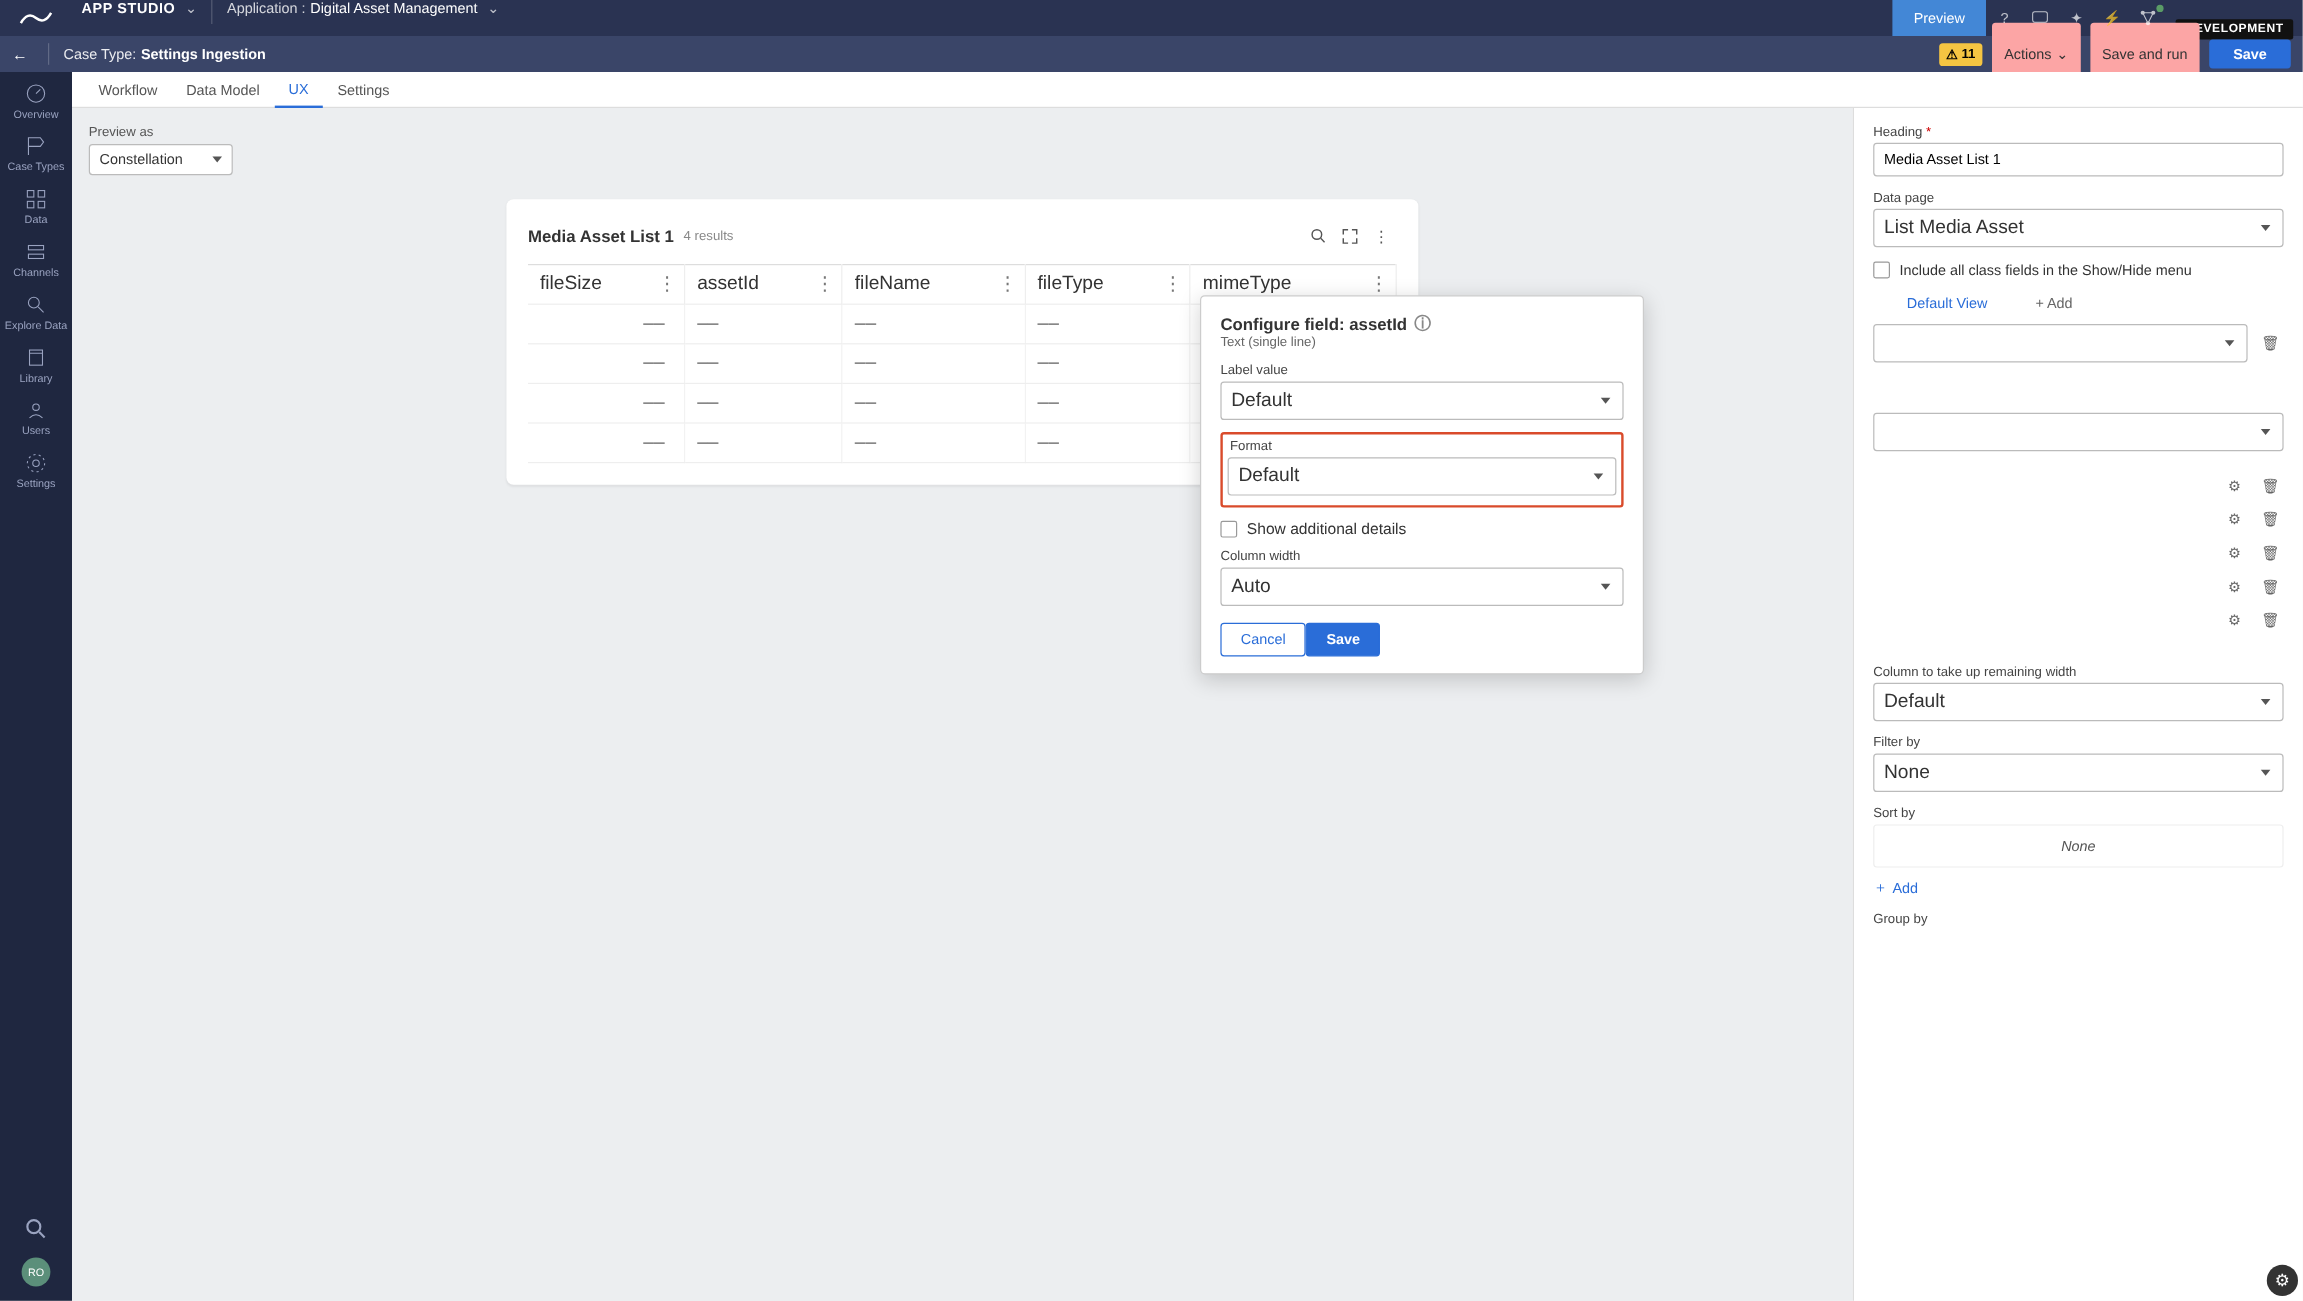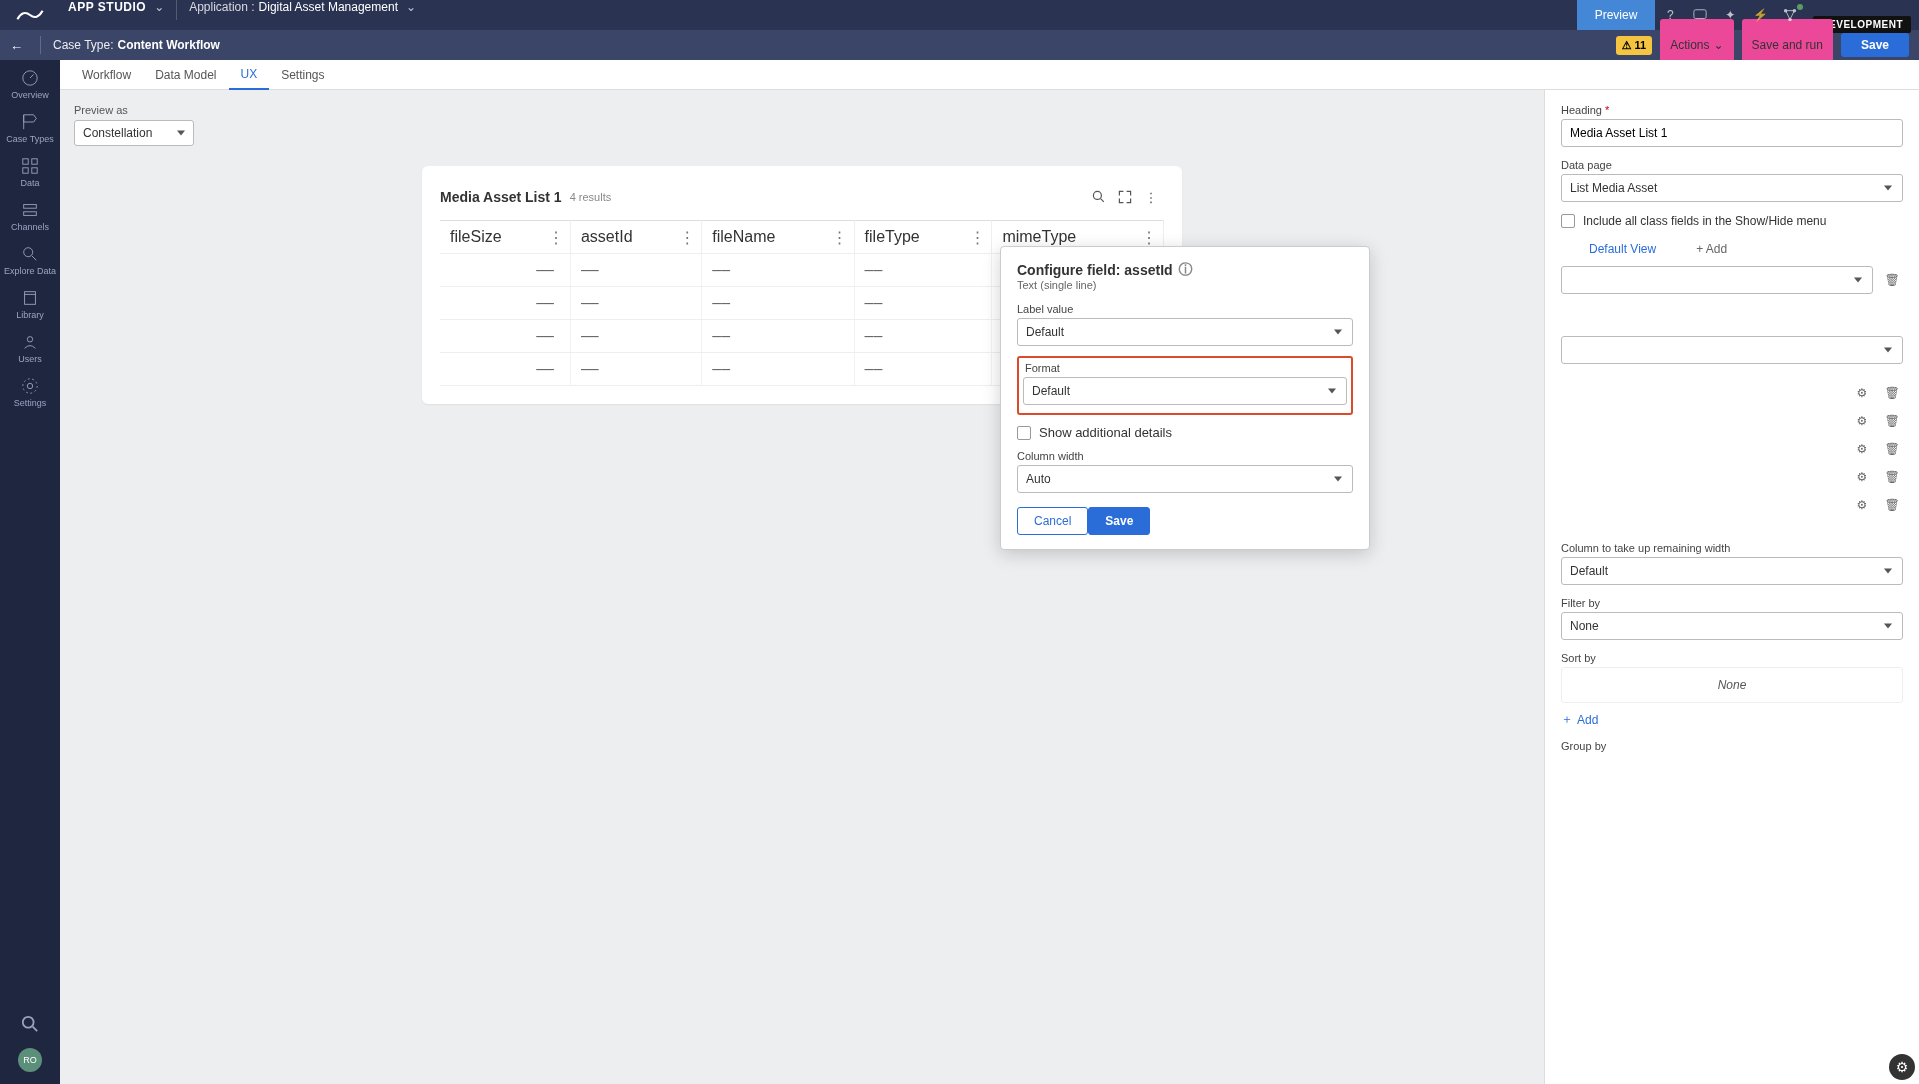--- a/index.html
+++ b/index.html
@@ -19,21 +19,21 @@
 .topbar .icon-btn { width: 30px; height: 30px; display: flex; align-items: center; justify-content: center; opacity: 0.7; cursor: pointer; }
 .topbar .env-badge { background: #111; padding: 3px 8px; margin: 16px 8px; font-size: 10px; font-weight: 600; letter-spacing: 0.5px; border-radius: 2px; }
 
 
 .secondbar { height: 30px; background: #3a4568; display: flex; align-items: center; color: #fff; padding: 0 10px; }
 .secondbar .back { width: 24px; cursor: pointer; }
 .secondbar .case-label { opacity: 0.9; font-size: 12px; padding-left: 6px; }
 .secondbar .case-name { font-weight: 600; padding-left: 4px; font-size: 12px; }
 .secondbar .spacer { flex: 1; }
 .secondbar .warn-badge { background: #f5c542; color: #000; padding: 3px 6px; border-radius: 3px; font-size: 11px; font-weight: 600; display: flex; align-items: center; gap: 3px; }
-.secondbar .btn { background: #ec4899; color: #333; padding: 19px 10px; border-radius: 3px; margin-left: 8px; cursor: pointer; font-size: 12px; display: flex; align-items: center; gap: 4px; }
+.secondbar .btn { background: #fca5a5; color: #333; padding: 19px 10px; border-radius: 3px; margin-left: 8px; cursor: pointer; font-size: 12px; display: flex; align-items: center; gap: 4px; }
 .secondbar .btn.primary { background: #2a6dd8; color: #fff; font-weight: 600; padding: 5px 20px; }
 
 
 .leftrail { position: absolute; top: 60px; left: 0; bottom: 0; width: 60px; background: #1f2740; display: flex; flex-direction: column; align-items: center; color: #9aa3c0; }
 .leftrail .nav-item { width: 60px; padding: 8px 0 4px; display: flex; flex-direction: column; align-items: center; cursor: pointer; font-size: 9px; }
 .leftrail .nav-item .ico { width: 20px; height: 20px; margin-bottom: 2px; display: flex; align-items: center; justify-content: center; }
 .leftrail .rail-spacer { flex: 1; }
 .leftrail .search-ico { padding: 12px 0; }
 .leftrail .avatar { width: 24px; height: 24px; border-radius: 50%; background: #5b8f7a; color: #fff; display: flex; align-items: center; justify-content: center; font-size: 9px; margin-bottom: 12px; }
 
@@ -60,21 +60,21 @@
 .datatable th { position: relative; font-weight: 500; color: #333; border-right: 1px solid #eee; }
 .datatable th .colmenu { position: absolute; right: 6px; top: 50%; transform: translateY(-50%); color: #777; cursor: pointer; }
 .datatable td { color: #666; border-right: 1px solid #f2f2f2; text-align: right; padding-right: 16px; }
 .datatable td:nth-child(n+2) { text-align: left; }
 
 
 .rightpanel { position: absolute; top: 90px; right: 0; bottom: 0; width: 375px; background: #fff; border-left: 1px solid #ddd; padding: 14px 16px; overflow: auto; font-size: 12px; }
 .rp-label { font-size: 11px; color: #444; margin-bottom: 3px; }
 .rp-required::after { content: " *"; color: #c00; }
 .rp-input { width: 100%; border: 1px solid #bbb; border-radius: 3px; padding: 6px 8px; font-size: 12px; margin-bottom: 12px; }
-.rp-select { width: 100%; border: 1px solid #bbb; border-radius: 3px; padding: 6px 8px; font-size: 12px; margin-bottom: 12px; position: relative; background: #fff; }
+.rp-select { width: 100%; border: 1px solid #bbb; border-radius: 3px; padding: 6px 8px; font-size: 16px; margin-bottom: 12px; position: relative; background: #fff; }
 .rp-select::after { content: ""; position: absolute; right: 10px; top: 50%; width: 0; height: 0; border-left: 4px solid transparent; border-right: 4px solid transparent; border-top: 5px solid #555; transform: translateY(-50%); }
 .rp-checkrow { display: flex; align-items: center; gap: 8px; margin-bottom: 14px; }
 .rp-checkbox { width: 14px; height: 14px; border: 1px solid #999; border-radius: 2px; }
 .rp-linkrow { display: flex; gap: 12px; font-size: 12px; margin-bottom: 10px; }
 .rp-link { color: #2a6dd8; cursor: pointer; margin-left: 28px; }
 .rp-link.muted { color: #666; }
 .rp-sortnone { text-align: center; font-style: italic; color: #555; border: 1px solid #eee; padding: 10px; border-radius: 3px; margin-bottom: 8px; }
 .rp-addrow { color: #2a6dd8; display: flex; align-items: center; gap: 4px; cursor: pointer; margin-bottom: 12px; }
 .rp-fieldrow { display: flex; align-items: center; gap: 8px; margin-bottom: 6px; }
 .rp-fieldrow .rp-select { flex: 1; margin-bottom: 0; }
@@ -132,21 +132,21 @@
       </svg>
     <div class="dot"></div>
   </div>
   <div class="env-badge">DEVELOPMENT</div>
 </div>
 
 <div class="secondbar">
   <div class="back">←</div>
   <div style="width:1px;height:18px;background:rgba(255,255,255,0.2);margin:0 6px"></div>
   <div class="case-label">Case Type:</div>
-  <div class="case-name">Content Workflow</div>
+  <div class="case-name">Settings Ingestion</div>
   <div class="spacer"></div>
   <div class="warn-badge">
     <span>⚠</span>
     <span>11</span>
   </div>
   <div class="btn">
     <span>Actions</span>
     <span>⌄</span>
   </div>
   <div class="btn">Save and run</div>

